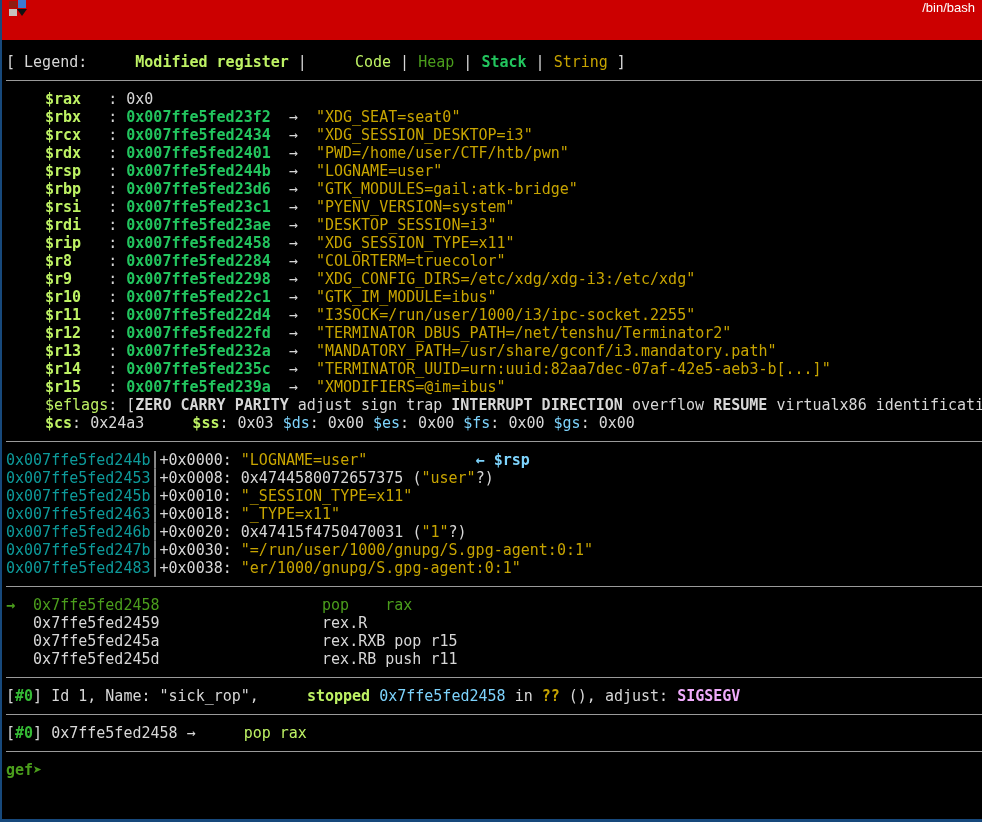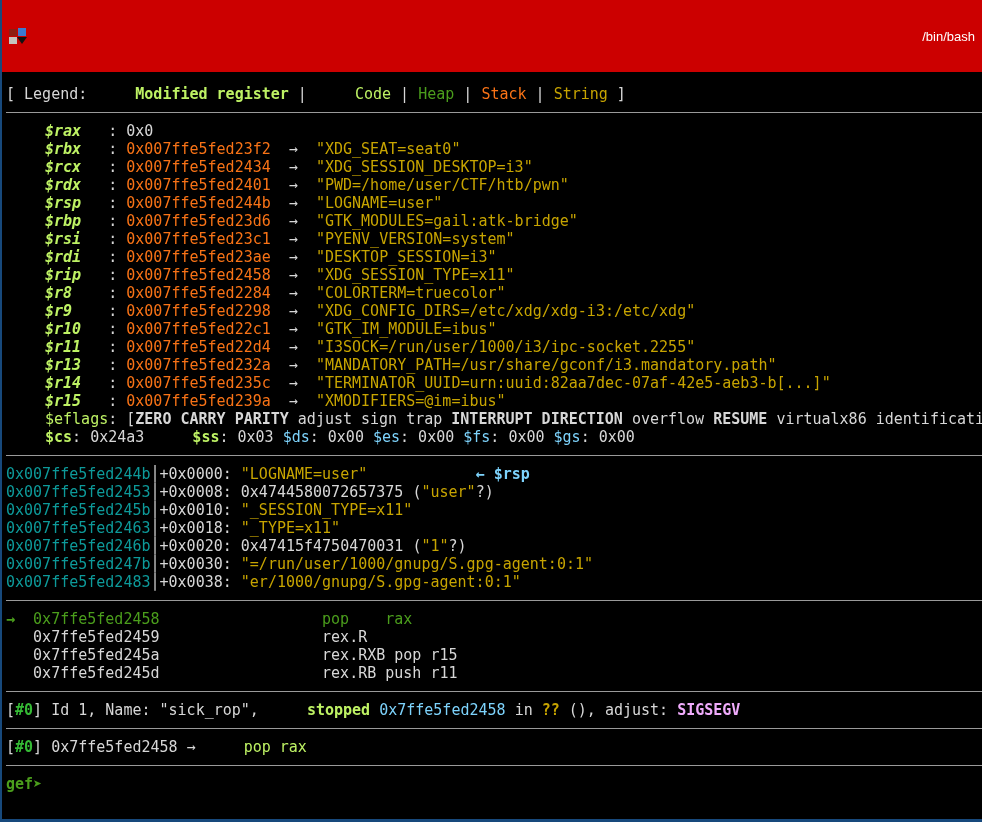--- a/index.html
+++ b/index.html
@@ -1,42 +1,42 @@
 <!DOCTYPE html>
 <html><head>
 <meta charset="utf-8">
 <style>
   html,body{margin:0;padding:0;background:#000;}
   body{width:982px;height:822px;overflow:hidden;}
   .window{width:100%;height:100%;box-sizing:border-box;display:flex;flex-direction:column;
           background:#000;border-left:2px solid #17497c;border-bottom:3px solid #17497c;}
-  .titlebar{height:40px;flex:none;display:flex;align-items:center;padding:16px 5px;}
+  .titlebar{height:40px;flex:none;display:flex;align-items:flex-start;padding:0 5px;}
   .title-text{margin-left:auto;color:#ffffff;font:13px "Liberation Sans",sans-serif;padding-right:2px;}
   .app-icon{position:relative;width:18px;height:17px;margin-left:2px;flex:none;cursor:pointer;}
   .app-icon .sq{position:absolute;}
   .sq.tl{left:0;top:1px;width:8px;height:7px;background:#8f1d12;}
   .sq.tr{left:9px;top:0;width:8px;height:8px;background:#3c7ad2;}
   .sq.bl{left:0;top:9px;width:8px;height:7px;background:#c6c3be;}
   .sq.tri{left:8px;top:9px;width:0;height:0;border-left:5px solid transparent;
           border-right:5px solid transparent;border-top:7px solid #111;}
   .screen{flex:1;padding:1px 0 0 4px;font:15px/18px "DejaVu Sans Mono",monospace;color:#d7d7d7;}
   .line{white-space:pre;}
   .sep-line{border:none;border-top:1px solid #9a9a9a;margin:9px 0;}
   .legend{margin-top:12px;}
   .c-fg{color:#d7d7d7;}
   .c-red{color:#bef264;padding-left:39px;}
   .c-green{color:#4b9e1c;}
   .c-lime{color:#35bb35;}
   .c-yellow{color:#c7a400;}
   .c-blue{color:#7dd3fc;}
-  .c-purple{color:#f97316;}
+  .c-purple{color:#22c55e;font-weight:bold;}
   .c-mag{color:#f0abfc;}
   .c-cyan{color:#0d9a9a;}
   .b{font-weight:bold;}
-  .reg-name{display:inline-block;width:7ch;font-style:italic;}
+  .reg-name{display:inline-block;width:7ch;}
   .flag{margin-right:1ch;}
   .seg{margin-right:1ch;}
   .ann{margin-left:12ch;text-align:right;}
   .code-prefix{display:inline-block;width:3ch;}
   .code-addr{display:inline-block;width:32ch;}
 </style>
 </head>
 <body>
 
 <div class="window">
@@ -78,20 +78,21 @@
         <div class="line"><span class="c-red b reg-name">$rip</span><span class="c-fg">: </span><span class="c-purple">0x007ffe5fed2458</span><span class="c-fg">  →  </span><span class="c-yellow">"XDG_SESSION_TYPE=x11"</span></div>
 
         <div class="line"><span class="c-red b reg-name">$r8</span><span class="c-fg">: </span><span class="c-purple">0x007ffe5fed2284</span><span class="c-fg">  →  </span><span class="c-yellow">"COLORTERM=truecolor"</span></div>
 
         <div class="line"><span class="c-red b reg-name">$r9</span><span class="c-fg">: </span><span class="c-purple">0x007ffe5fed2298</span><span class="c-fg">  →  </span><span class="c-yellow">"XDG_CONFIG_DIRS=/etc/xdg/xdg-i3:/etc/xdg"</span></div>
 
         <div class="line"><span class="c-red b reg-name">$r10</span><span class="c-fg">: </span><span class="c-purple">0x007ffe5fed22c1</span><span class="c-fg">  →  </span><span class="c-yellow">"GTK_IM_MODULE=ibus"</span></div>
 
         <div class="line"><span class="c-red b reg-name">$r11</span><span class="c-fg">: </span><span class="c-purple">0x007ffe5fed22d4</span><span class="c-fg">  →  </span><span class="c-yellow">"I3SOCK=/run/user/1000/i3/ipc-socket.2255"</span></div>
 
+        <div class="line"><span class="c-red b reg-name">$r12</span><span class="c-fg">: </span><span class="c-purple">0x007ffe5fed22fd</span><span class="c-fg">  →  </span><span class="c-yellow">"TERMINATOR_DBUS_PATH=/net/tenshu/Terminator2"</span></div>
 
         <div class="line"><span class="c-red b reg-name">$r13</span><span class="c-fg">: </span><span class="c-purple">0x007ffe5fed232a</span><span class="c-fg">  →  </span><span class="c-yellow">"MANDATORY_PATH=/usr/share/gconf/i3.mandatory.path"</span></div>
 
         <div class="line"><span class="c-red b reg-name">$r14</span><span class="c-fg">: </span><span class="c-purple">0x007ffe5fed235c</span><span class="c-fg">  →  </span><span class="c-yellow">"TERMINATOR_UUID=urn:uuid:82aa7dec-07af-42e5-aeb3-b[...]"</span></div>
 
         <div class="line"><span class="c-red b reg-name">$r15</span><span class="c-fg">: </span><span class="c-purple">0x007ffe5fed239a</span><span class="c-fg">  →  </span><span class="c-yellow">"XMODIFIERS=@im=ibus"</span></div>
       </div>
 
     <div class="line"><span class="c-red">$eflags</span><span class="c-fg">: [</span><span class="c-fg flag b">ZERO</span><span class="c-fg flag b">CARRY</span><span class="c-fg flag b">PARITY</span><span class="c-fg flag">adjust</span><span class="c-fg flag">sign</span><span class="c-fg flag">trap</span><span class="c-fg flag b">INTERRUPT</span><span class="c-fg flag b">DIRECTION</span><span class="c-fg flag">overflow</span><span class="c-fg flag b">RESUME</span><span class="c-fg flag">virtualx86</span><span class="c-fg flag">identification</span></div>
 

